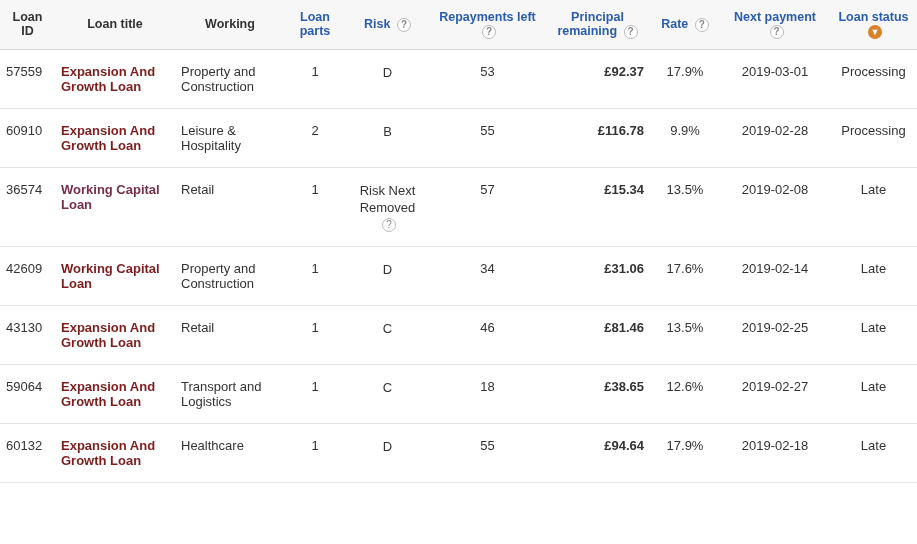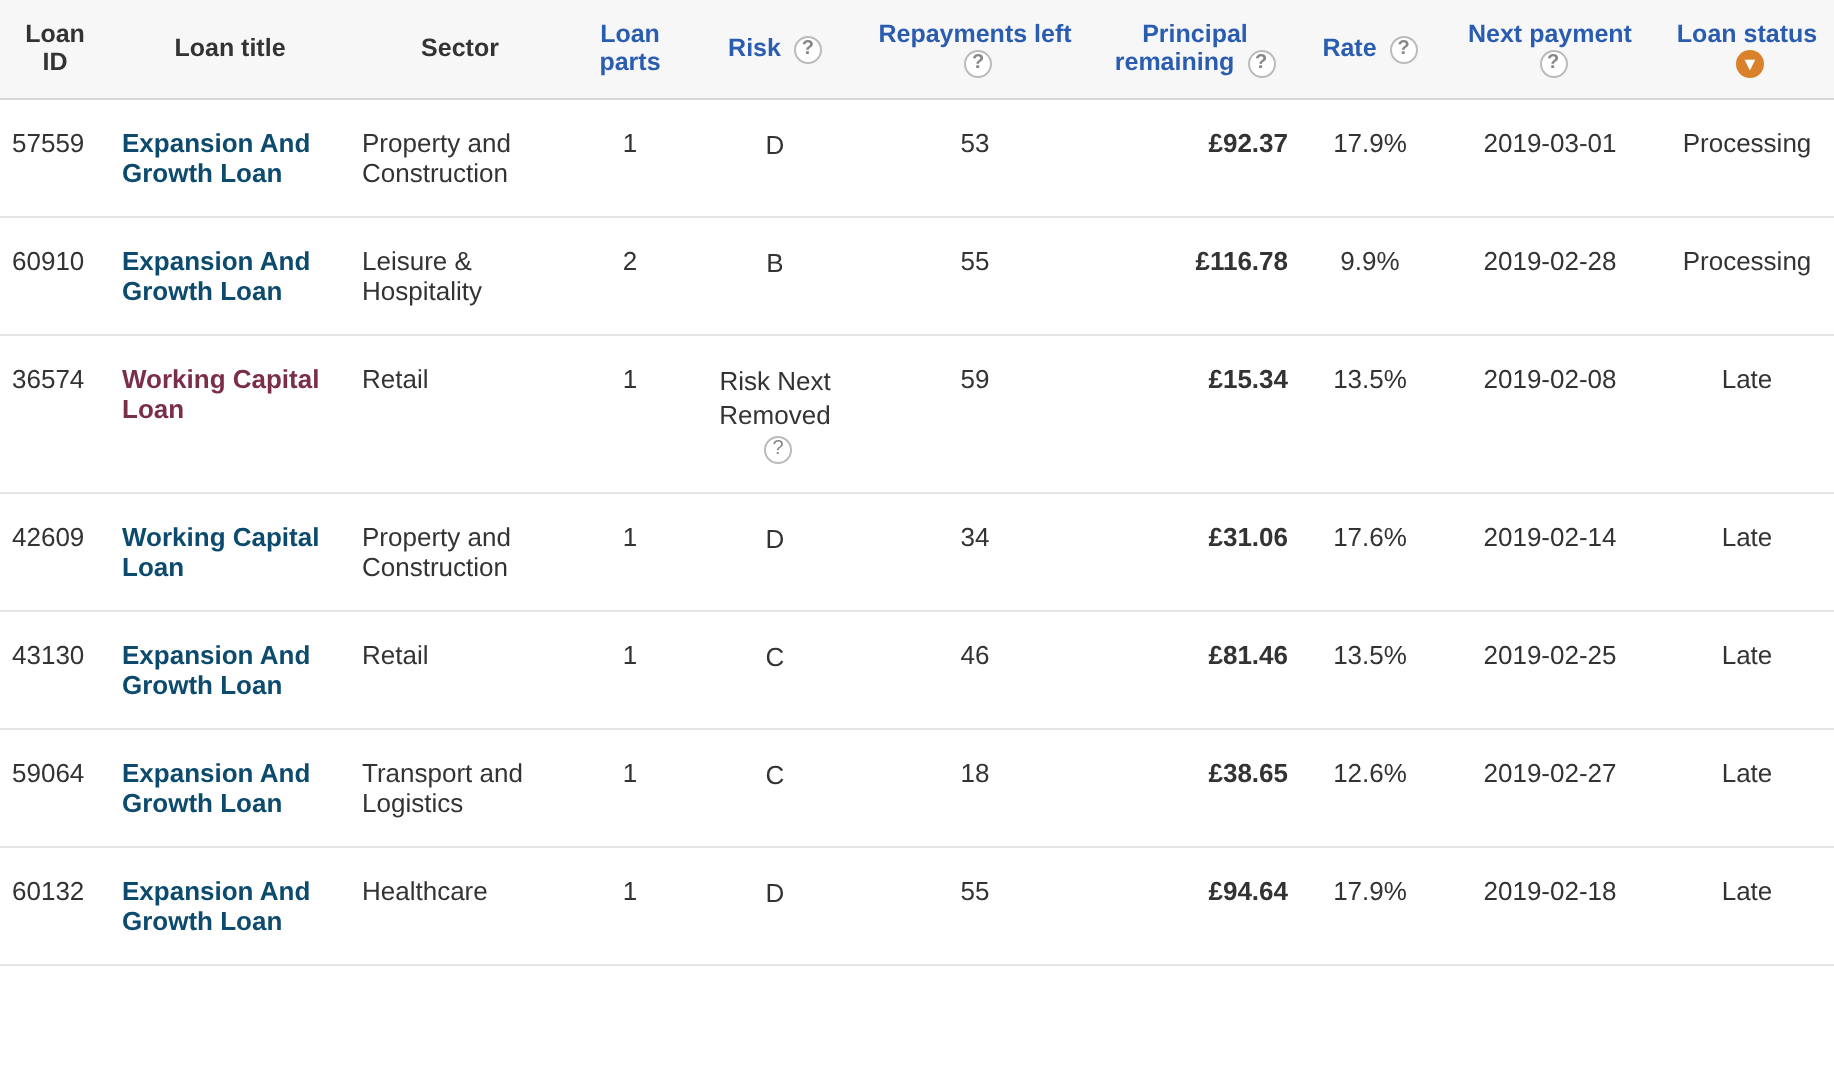--- a/index.html
+++ b/index.html
@@ -67,21 +67,21 @@
   }
   tbody td {
     border-bottom: 1px solid #e5e5e5;
     padding: 14px 6px;
     vertical-align: top;
     font-size: 13px;
   }
   tbody td.center { text-align: center; }
   tbody td.right { text-align: right; font-weight: bold; }
   .loan-link { font-weight: bold; cursor: pointer; }
-  .loan-link.blue { color: #0c4a6e; margin-top: 34px; }
+  .loan-link.blue { color: #7f1d1d; margin-top: 34px; }
   .loan-link.maroon { color: #7a2e4a; }
   .risk-wrap { display: inline-block; line-height: 1.35; }
   .col-id    { width: 55px; }
   .col-title { width: 120px; }
   .col-sector{ width: 110px; }
   .col-parts { width: 60px; }
   .col-risk  { width: 85px; }
   .col-rep   { width: 115px; }
   .col-prin  { width: 105px; }
   .col-rate  { width: 70px; }
@@ -101,21 +101,21 @@
     <col class="col-rep">
       <col class="col-prin">
       <col class="col-rate">
       <col class="col-next">
       <col class="col-stat">
   </colgroup>
   <thead>
     <tr>
       <th><span class="plain">Loan ID</span></th>
       <th class="al-left"><span class="plain">Loan title</span></th>
-      <th class="al-left"><span class="plain">Sector</span></th>
+      <th class="al-left"><span class="plain">Working</span></th>
       <th><span class="hlink">Loan parts</span></th>
       <th>
         <span class="hlink">Risk</span>
         <span class="help">?</span>
       </th>
       <th>
         <span class="hlink">Repayments left</span><span class="help">?</span>
       </th>
       <th>
         <span class="hlink">Principal remaining</span>
@@ -158,21 +158,21 @@
         <td class="center">9.9%</td>
         <td class="center">2019-02-28</td>
         <td class="center">Processing</td>
       </tr>
       <tr>
         <td>36574</td>
         <td><span class="loan-link maroon">Working Capital Loan</span></td>
         <td>Retail</td>
         <td class="center">1</td>
         <td class="center"><span class="risk-wrap">Risk Next Removed</span><span class="help">?</span></td>
-        <td class="center">59</td>
+        <td class="center">57</td>
         <td class="right">£15.34</td>
         <td class="center">13.5%</td>
         <td class="center">2019-02-08</td>
         <td class="center">Late</td>
       </tr>
       <tr>
         <td>42609</td>
         <td><span class="loan-link blue">Working Capital Loan</span></td>
         <td>Property and Construction</td>
         <td class="center">1</td>

